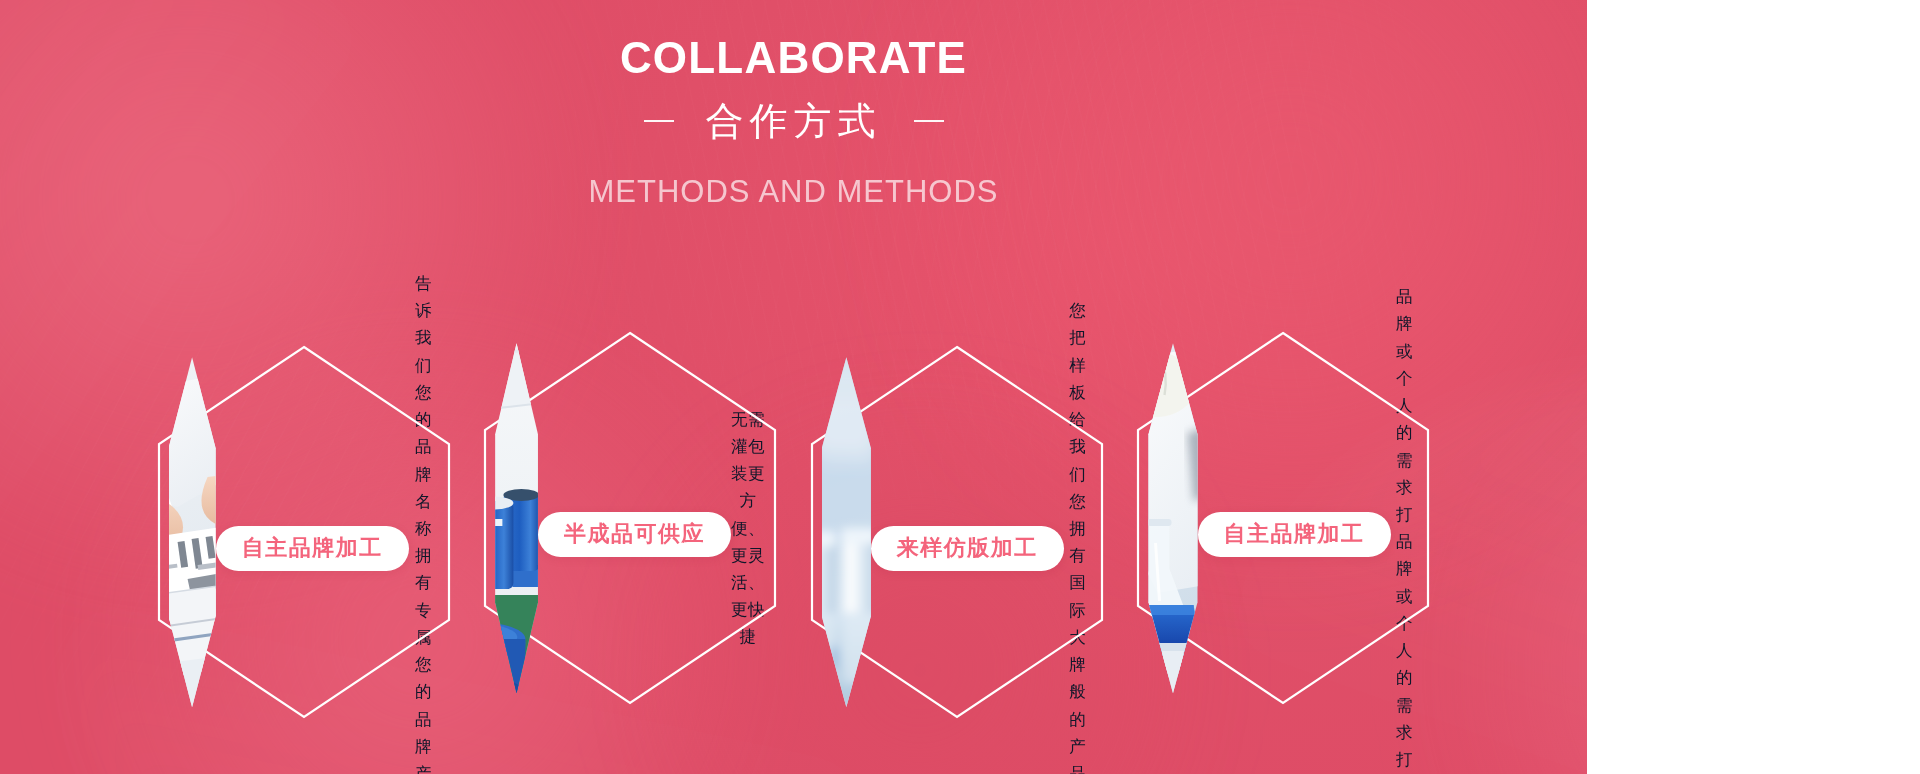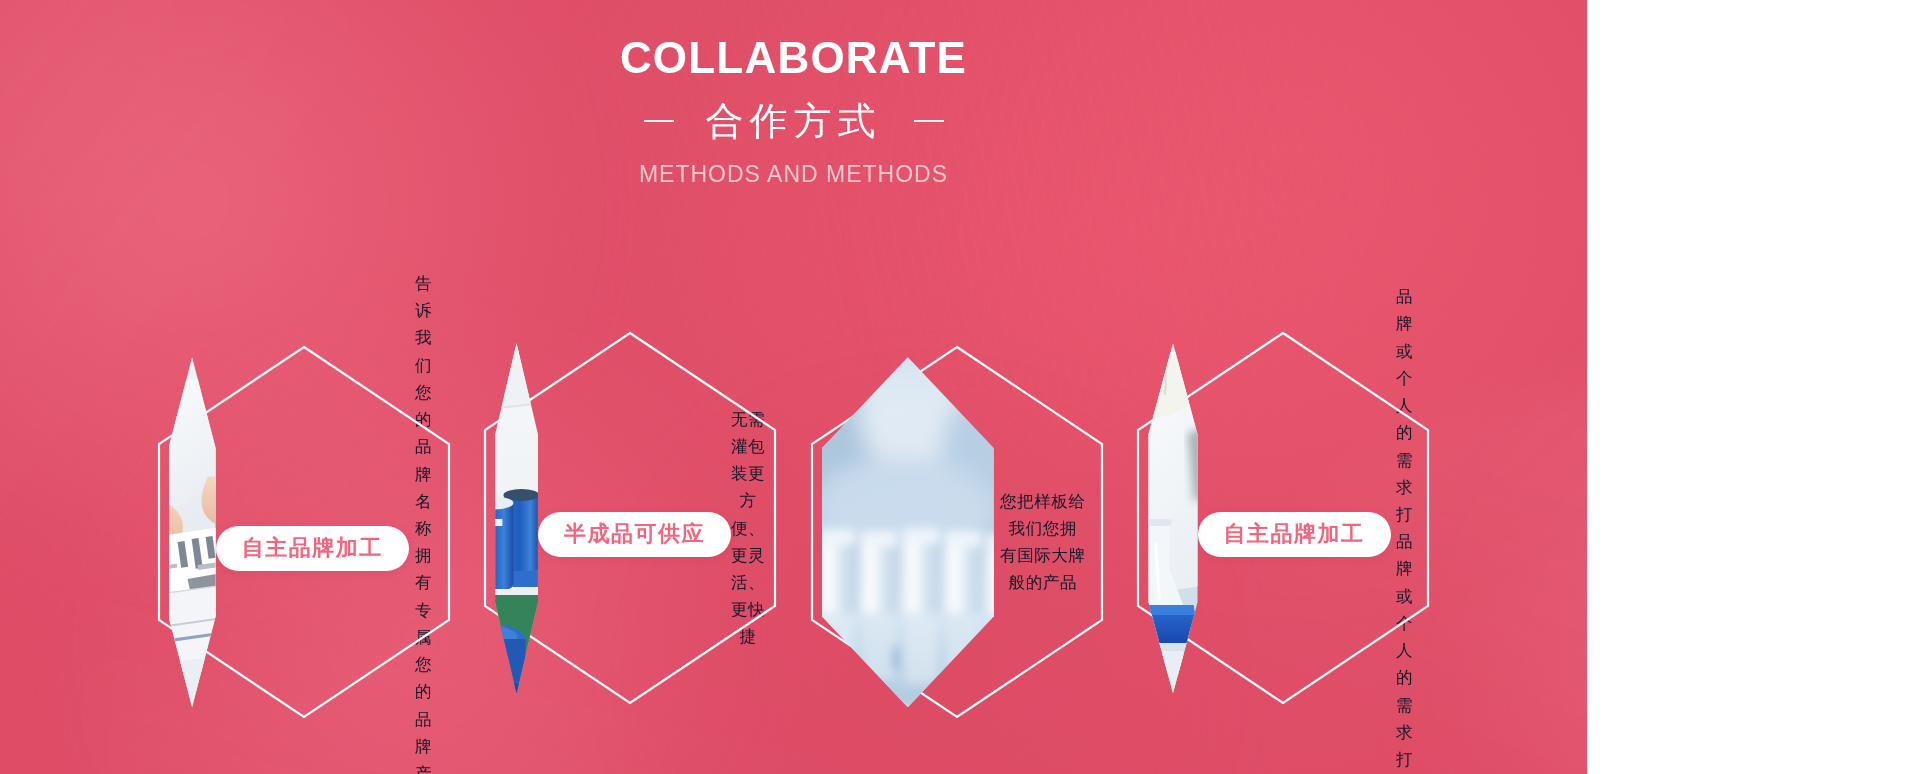--- a/index.html
+++ b/index.html
@@ -128,22 +128,22 @@
     opacity: .95;
   }
   .title-cn {
     font-size: 38px;
     font-weight: 400;
     letter-spacing: 6px;
     line-height: 1;
     color: #ffffff;
   }
   .title-sub {
-    margin-top: 23px;
-    font-size: 23px;
+    margin-top: 36px;
+    font-size: 31px;
     letter-spacing: 1px;
     color: rgba(255,255,255,.68);
     font-weight: 400;
     line-height: 1;
   }
 
   
   .cards {
     position: absolute;
     left: 50%;
@@ -492,20 +492,21 @@
                 <rect x="90" y="258" width="32" height="64" fill="#e2edf6"></rect>
                 <rect x="132" y="258" width="32" height="68" fill="#e7f0f8"></rect>
                 <rect x="174" y="258" width="32" height="64" fill="#e2edf6"></rect>
                 <rect x="216" y="258" width="32" height="60" fill="#e7f0f8"></rect>
               </g>
               <rect x="120" y="290" width="5" height="22" fill="#3f7fc3" opacity=".55"></rect>
             </g>
           </svg>
         </div>
       </div>
+      <div class="pill">来样仿版加工</div>
       <div class="caption">
         <span class="line">您把样板给我们您拥</span>
         <span class="line">有国际大牌般的产品</span>
       </div>
     </div>
 
     <div class="card lift">
       <div class="hex-wrap">
         <svg class="hex-outline" viewBox="0 0 294 374">
           <polygon points="147,2 292,99 292,275 147,372 2,275 2,99"></polygon>

